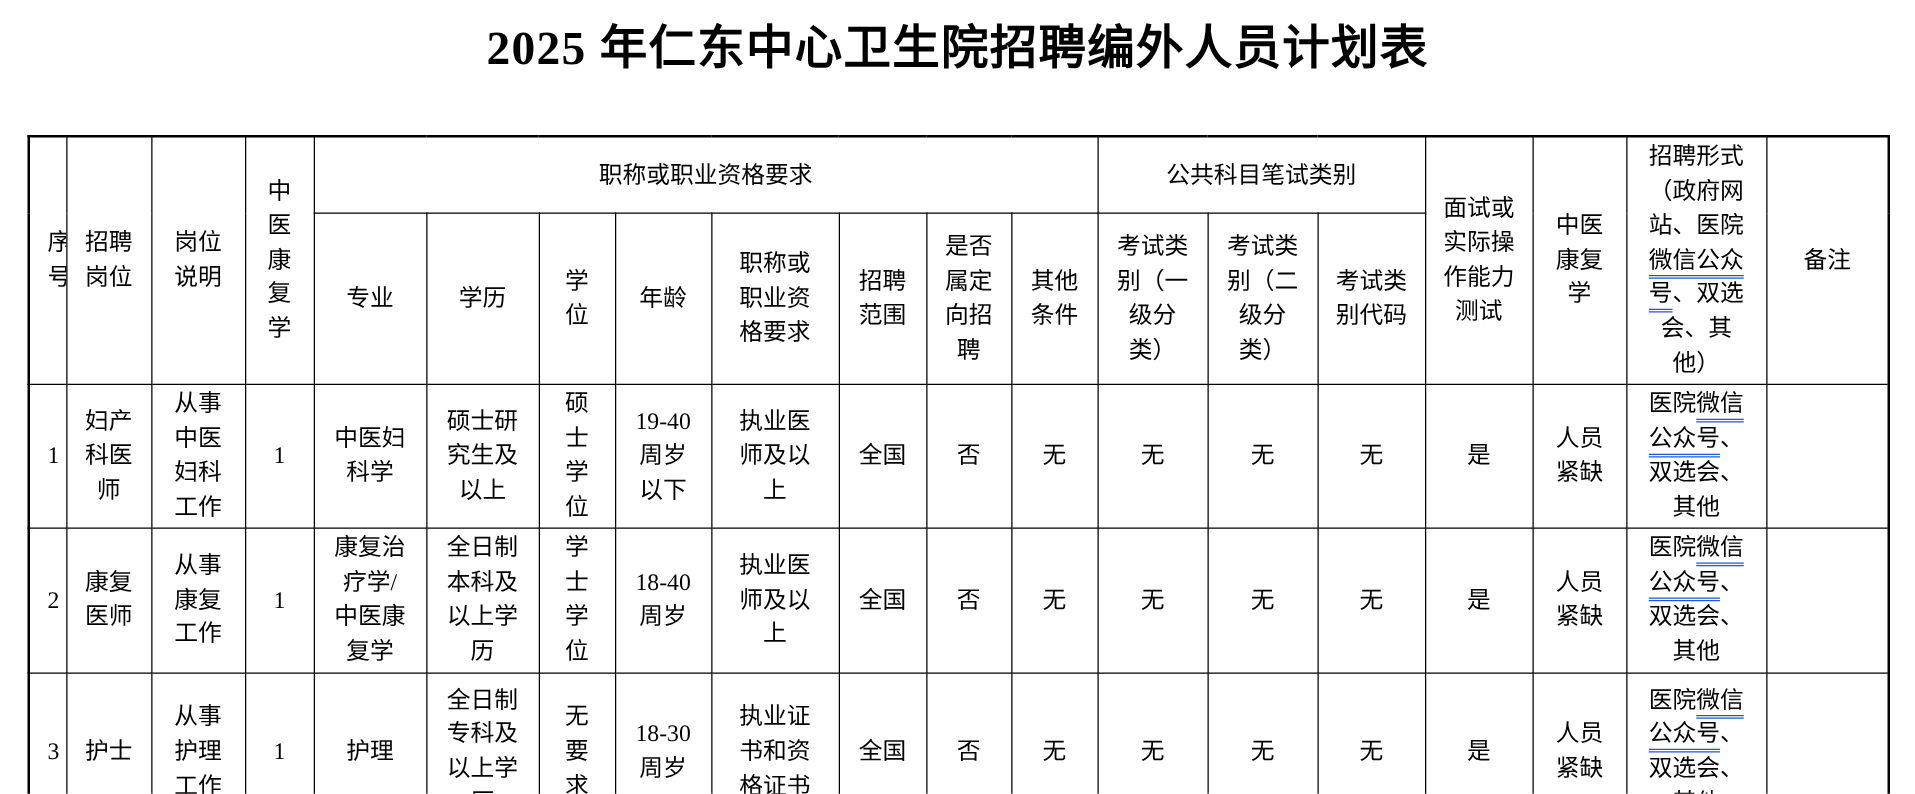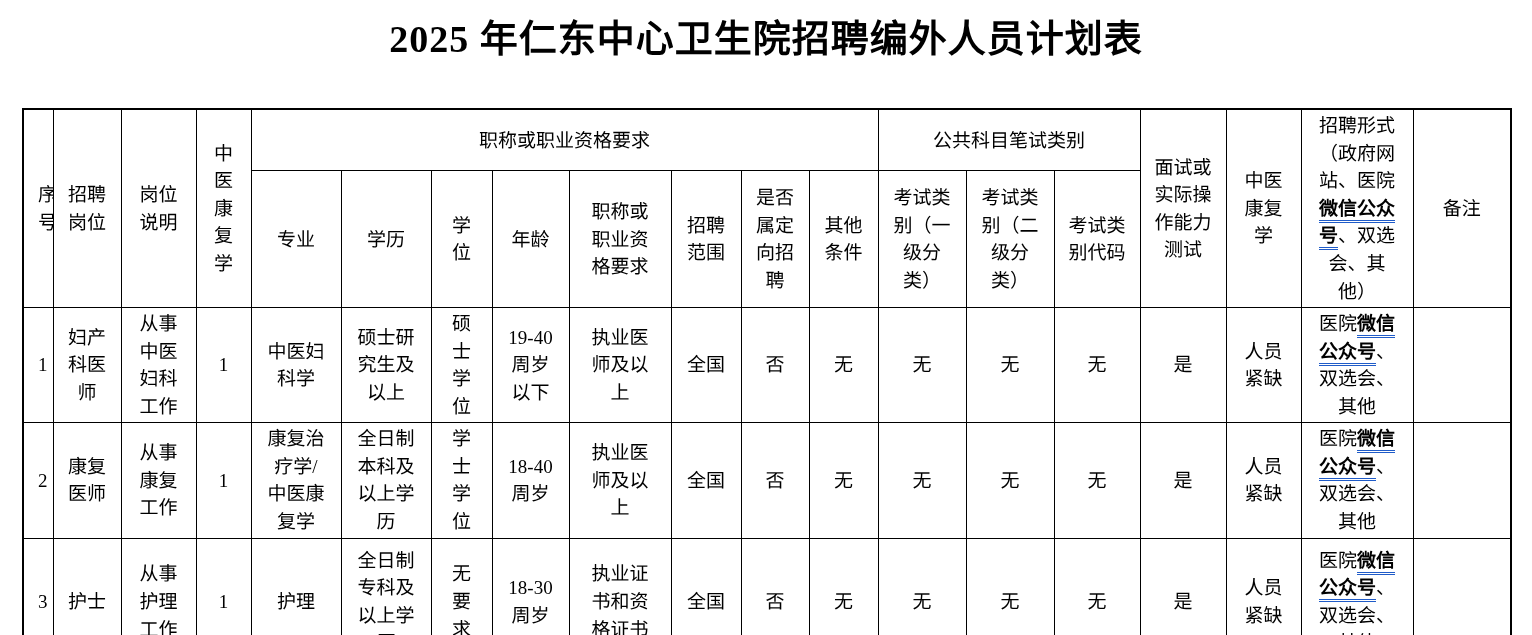--- a/index.html
+++ b/index.html
@@ -40,21 +40,20 @@
     overflow: hidden;
   }
   tr.hrow-group   { height: 52px; }
   tr.hrow-detail  { height: 104px; }
   tr.data-row-1   { height: 112px; }
   tr.data-row-2   { height: 113px; }
   tr.data-row-3   { height: 128px; }
   .wx-underline {
     border-bottom: 3px double #1f5bc8;
     padding-bottom: 1px;
-    font-weight: bold;
   }
 </style>
 </head>
 <body>
 
 <h1 class="doc-title">2025 年仁东中心卫生院招聘编外人员计划表</h1>
 
 <table class="plan-table">
   <colgroup>
     <col style="width:30px">

